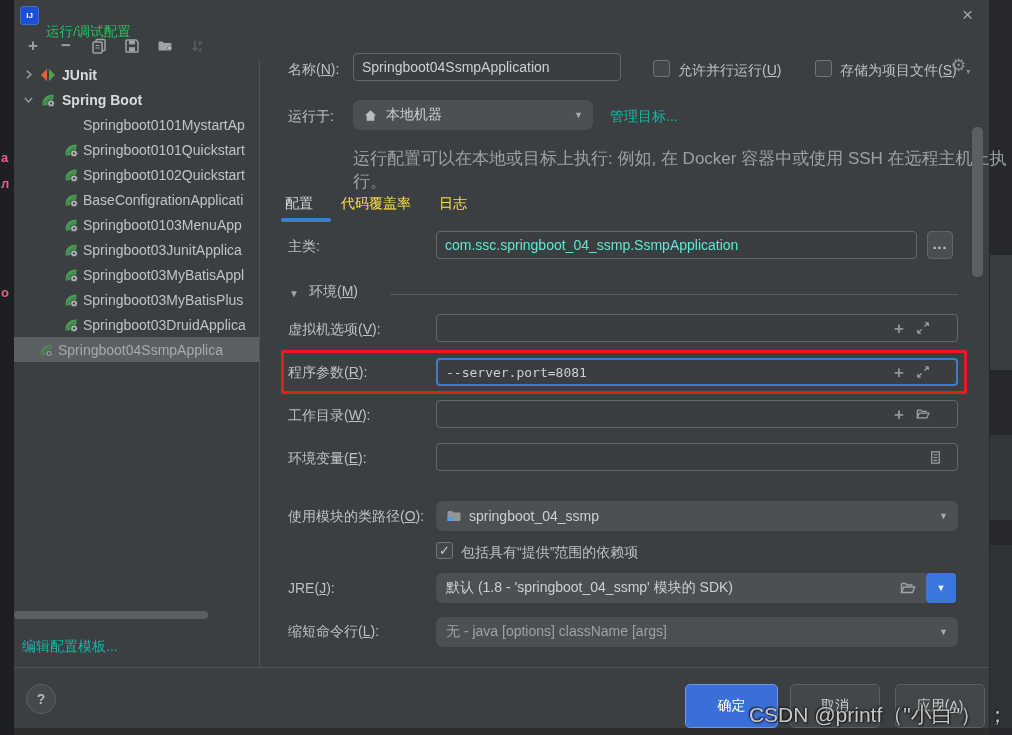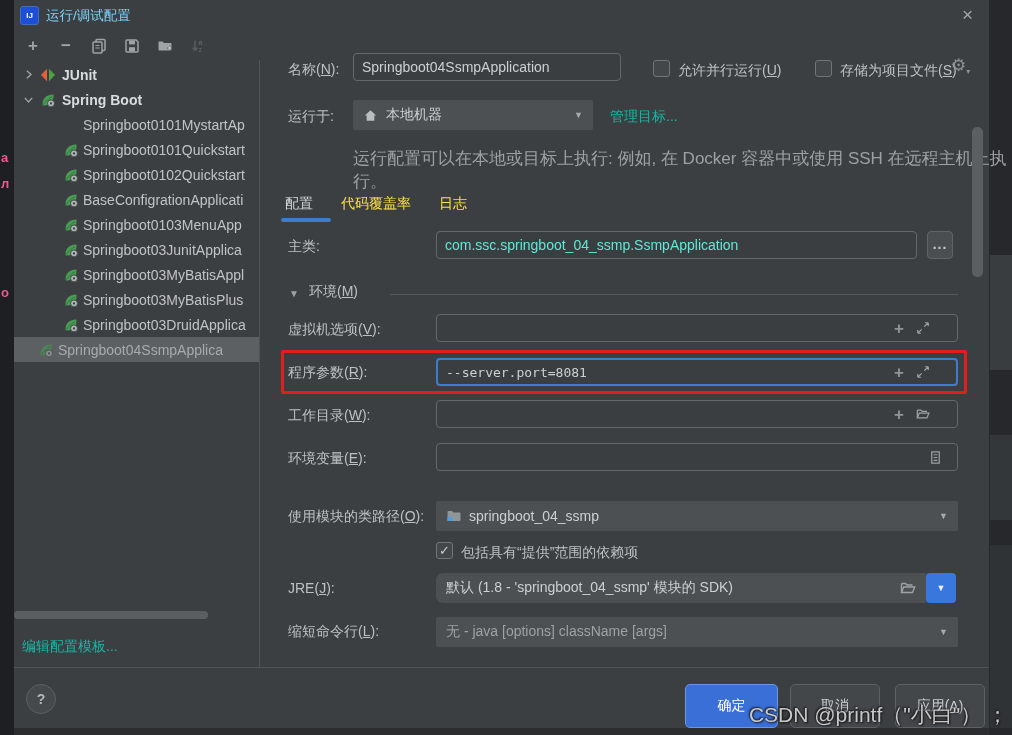--- a/index.html
+++ b/index.html
@@ -15,21 +15,21 @@
   .rp1{position:absolute;left:1px;top:255px;width:22px;height:115px;background:#3a3d40;}
   .rp2{position:absolute;left:1px;top:435px;width:22px;height:85px;background:#34373a;}
   .rp3{position:absolute;left:1px;top:545px;width:22px;height:183px;background:#303336;}
   .bstrip{left:14px;top:728px;width:975px;height:7px;background:#2b2d2f;}
 
   
   .titlebar{left:14px;top:0;width:975px;height:30px;}
   .ijlogo{position:absolute;left:6px;top:6px;width:17px;height:17px;background:#1d4ed8;
           border:1px solid #3f6fc2;border-radius:3px;color:#fff;font-size:8px;font-weight:bold;
           display:flex;align-items:center;justify-content:center;}
-  .wtitle{position:absolute;left:32px;top:7px;font-size:13.5px;color:#7dd3fc;}
+  .wtitle{position:absolute;left:32px;top:23px;font-size:13.5px;color:#22c55e;}
   .wclose{left:962px;top:4px;font-size:19px;color:#a3a7a9;cursor:default;}
 
   
   .toolbar{left:14px;top:32px;width:245px;height:28px;display:flex;align-items:center;padding-left:10px;gap:15px;box-sizing:border-box;}
   .tbi{width:18px;height:18px;display:flex;align-items:center;justify-content:center;color:#9ea3a5;font-size:17px;font-weight:bold;}
   .tbi.dim{opacity:.55;}
   .tbi svg{width:16px;height:16px;}
 
   
   .tree{left:14px;top:62px;width:245px;}
@@ -50,21 +50,21 @@
   .divv{left:259px;top:60px;width:1px;height:607px;background:#515456;}
   .divh{left:14px;top:667px;width:975px;height:1px;background:#515456;}
   .link{color:#14b8a6;}
   .editlink{left:22px;top:638px;}
 
   
   .flabel{position:absolute;font-size:14px;color:#bdc1c3;white-space:nowrap;}
   .field{position:absolute;background:#3b3e41;border:1px solid #63686c;border-radius:4px;
          color:#ccd0d2;font-size:14px;padding:0 8px;box-sizing:border-box;height:28px;}
   input.field{outline:none;}
-  .combo{position:absolute;background:#4c5053;border-radius:2px;height:30px;display:flex;
+  .combo{position:absolute;background:#4c5053;border-radius:7px;height:30px;display:flex;
          align-items:center;padding:0 10px;box-sizing:border-box;color:#cdd0d2;}
   .combo .arr{margin-left:auto;font-size:9px;color:#a6abad;}
   .cb{position:absolute;width:17px;height:17px;background:#43474a;border:1px solid #6f7578;
       border-radius:3px;box-sizing:border-box;color:#c9cdcf;font-size:13px;line-height:15px;text-align:center;}
   .ficons{position:absolute;display:flex;gap:12px;align-items:center;height:28px;}
   .plus{color:#8f9496;font-size:17px;font-weight:bold;line-height:1;}
   .ficons svg{width:14px;height:14px;}
   .hint{left:353px;top:147px;font-size:17px;color:#9da1a2;}
   .tabs{left:285px;top:195px;display:flex;gap:28px;font-size:14px;}
   .tab{color:#fde047;}

